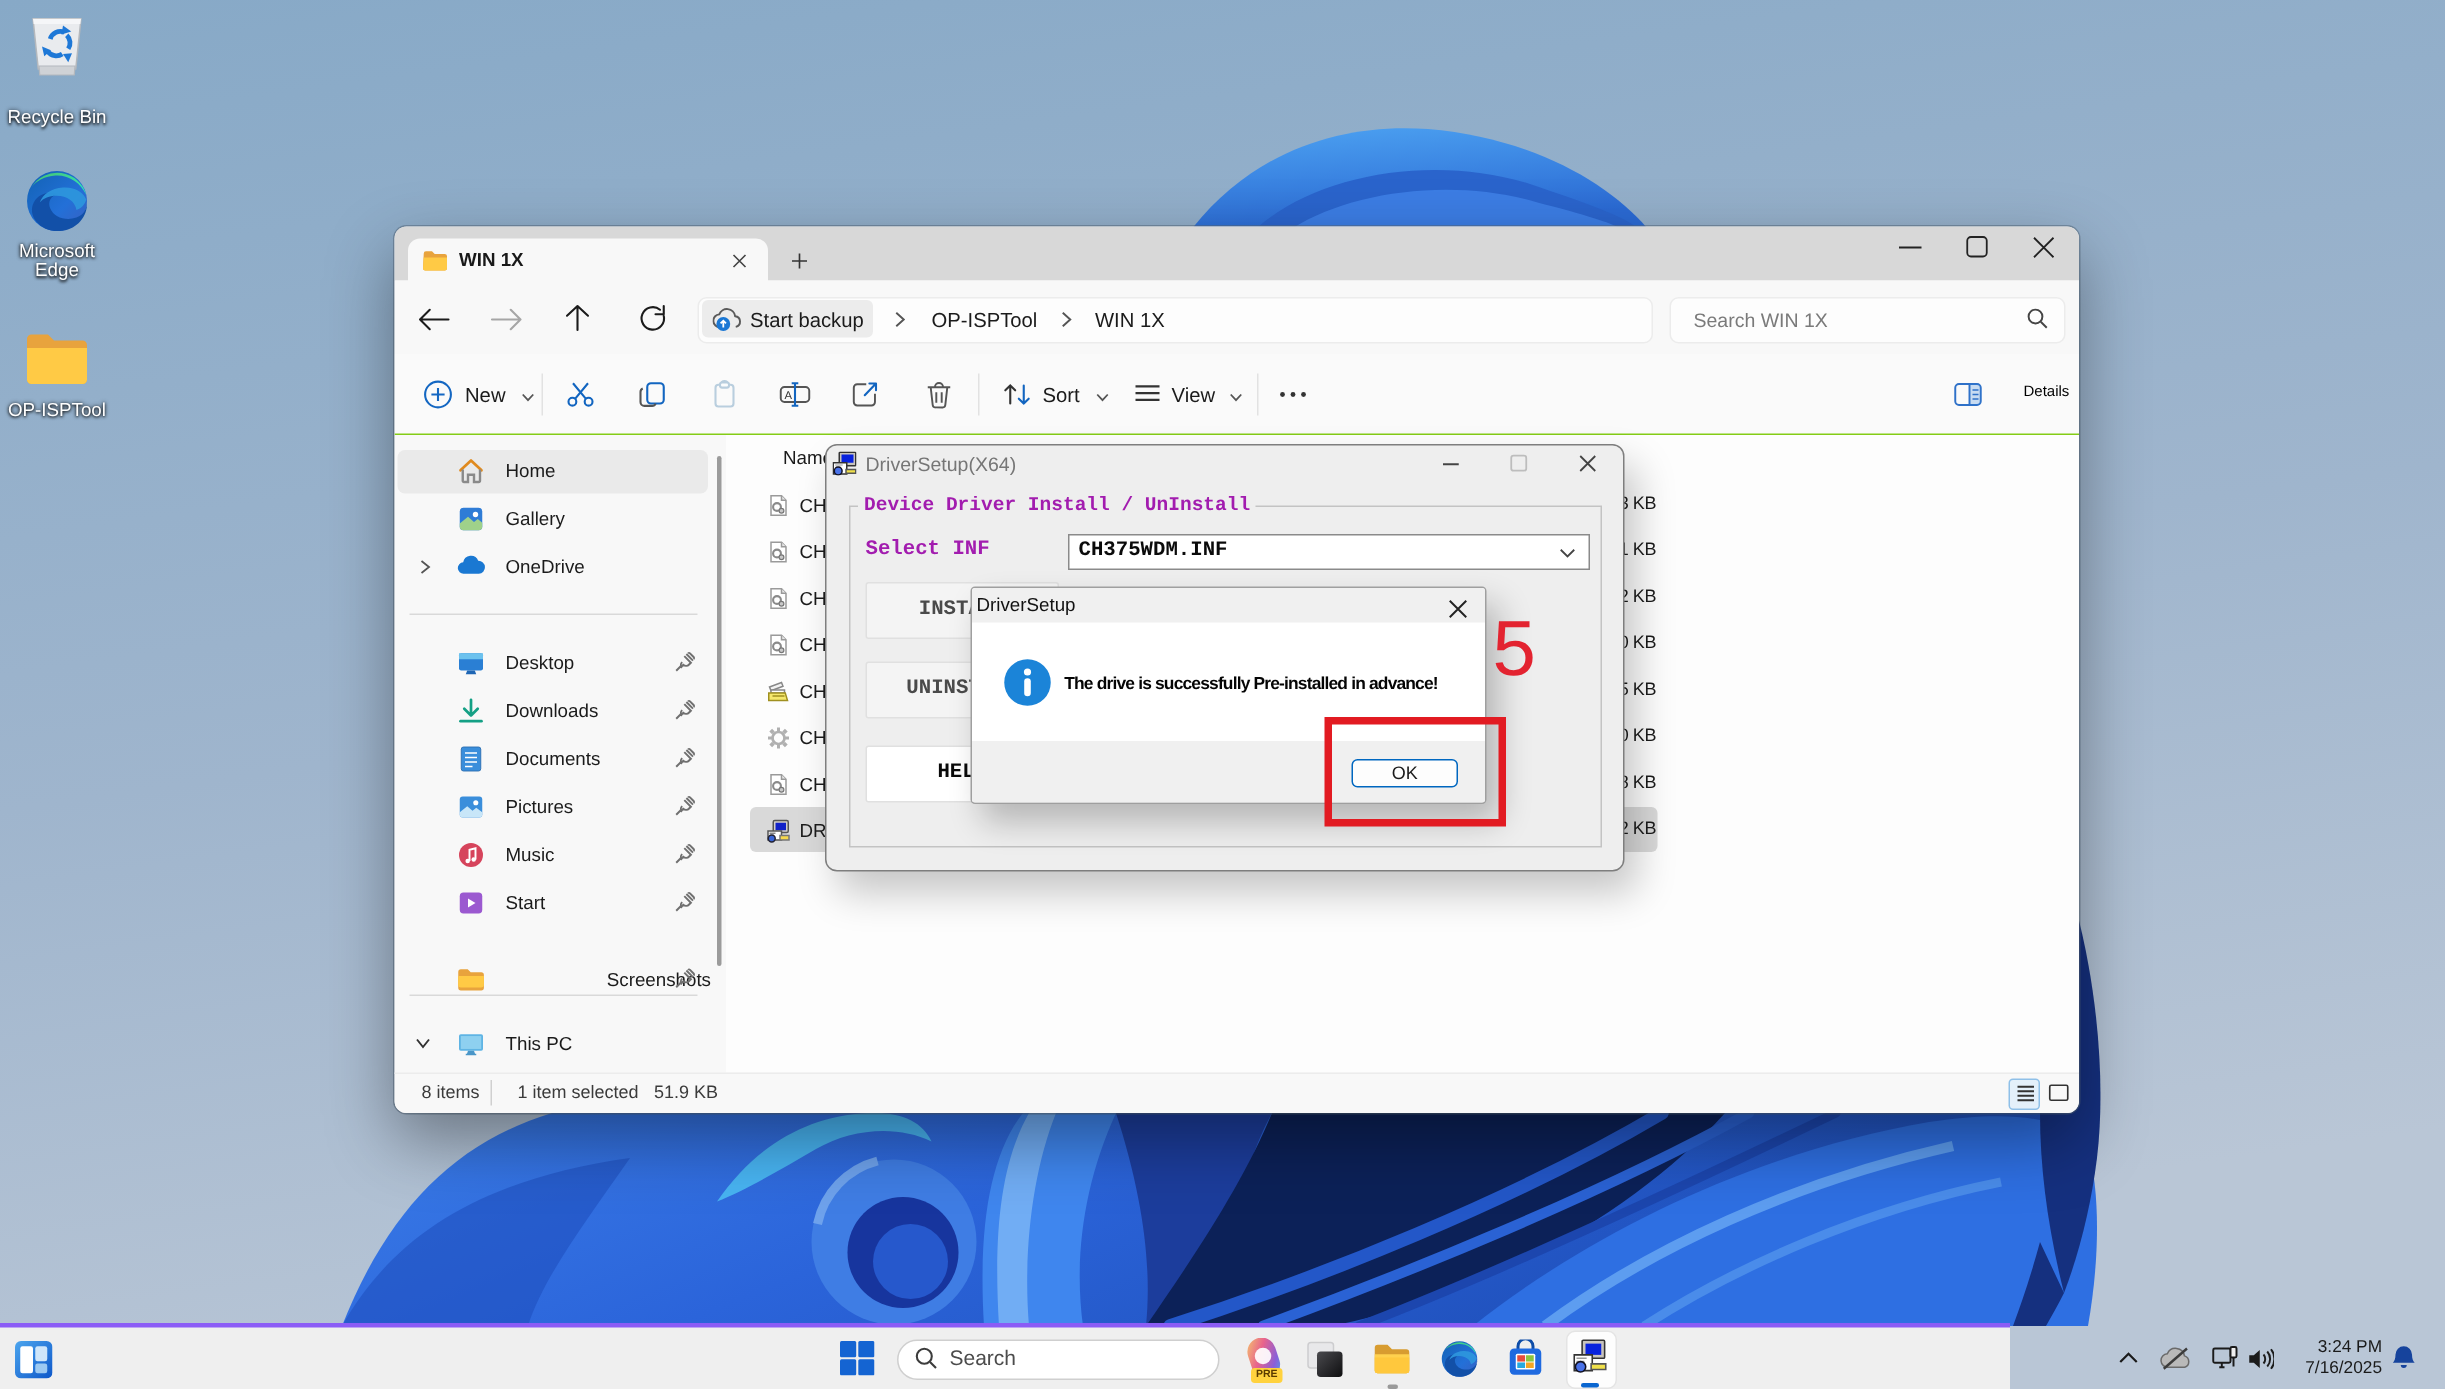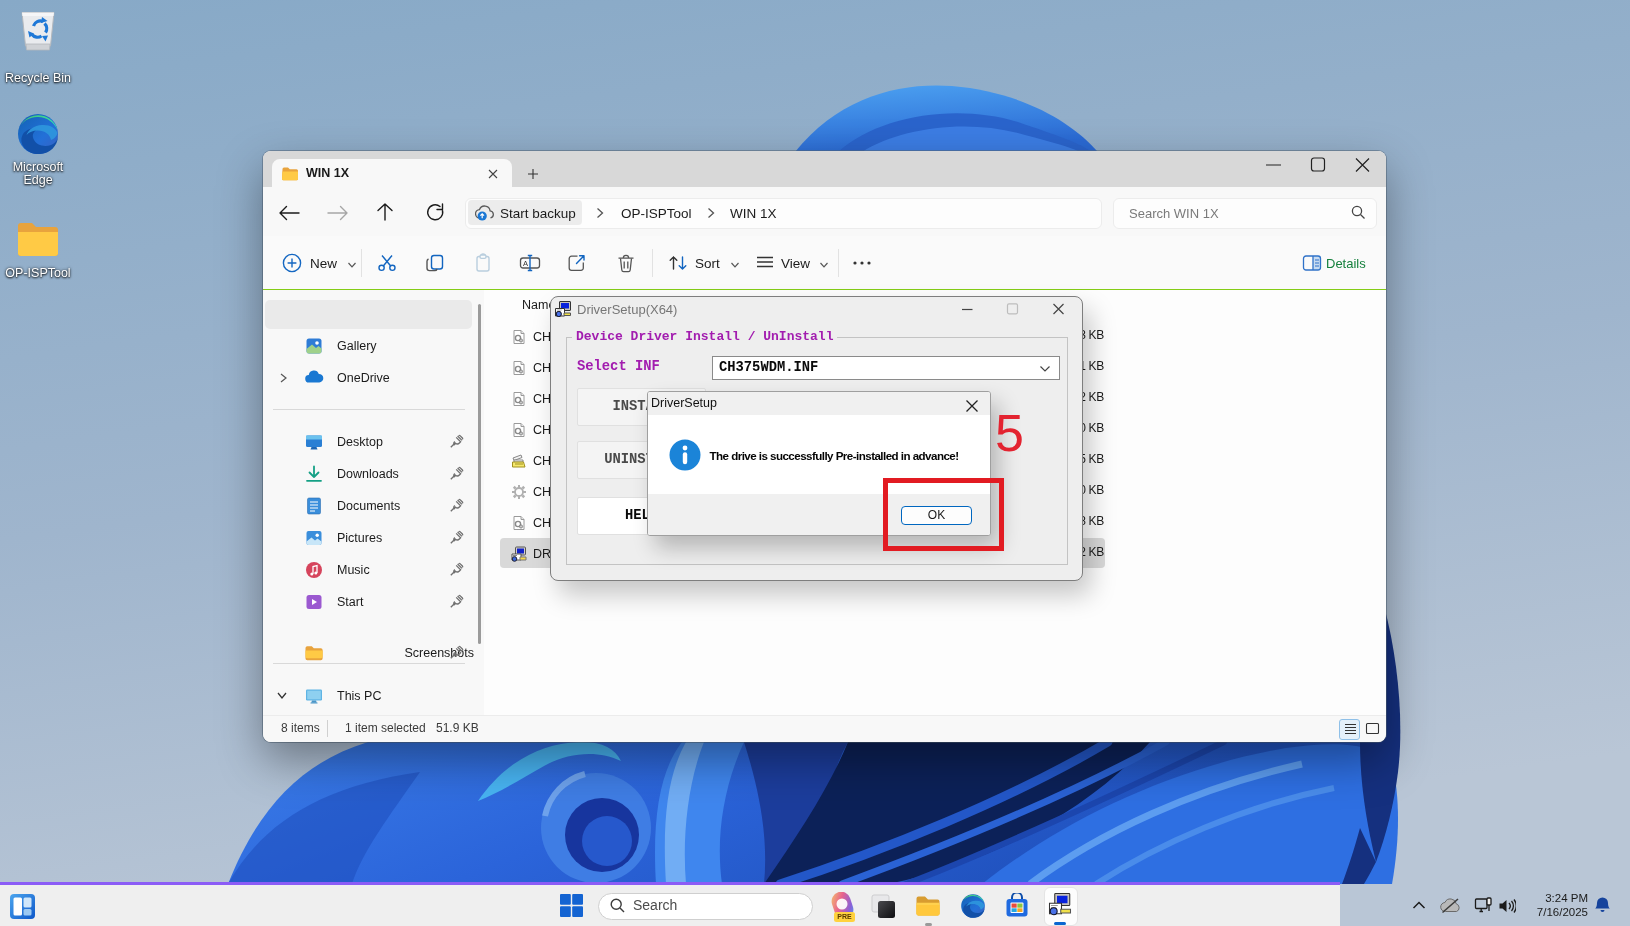--- a/index.html
+++ b/index.html
@@ -259,24 +259,31 @@
    <circle cx="4" cy="10" r="1.6"></circle>
         <circle cx="11" cy="10" r="1.6"></circle>
         <circle cx="18" cy="10" r="1.6"></circle>
   </svg>
   <svg width="20" height="18" viewBox="0 0 20 18" style="position:absolute;left:1039px;top:18px" fill="none">
    <rect x="1.5" y="2" width="17" height="14" rx="2.5" stroke="#2f71c8" stroke-width="1.3"></rect>
    <path d="M11 2 v14" stroke="#2f71c8" stroke-width="1.3"></path>
    <rect x="11" y="2" width="7.5" height="14" rx="2" fill="#2f80d8" opacity="0.25"></rect>
    <path d="M13 6 h4 M13 9 h4 M13 12 h4" stroke="#2f71c8" stroke-width="1"></path>
   </svg>
-  <span style="position:absolute;left:1063px;top:20px;font-size:13px;color:#15803d">Details</span>
+  <span style="position:absolute;left:1086px;top:20px;font-size:10px;color:#000000">Details</span>
  </div>
  <div id="sidebar">
   <div style="position:absolute;left:2px;top:9.5px;width:207px;height:29px;background:#eaeaea;border-radius:5px;"></div>
+  <div class="srow" style="top:9px;">
+   <svg class="ic" viewBox="0 0 20 20">
+          <path d="M3 9.5 L10 3 L17 9.5" fill="none" stroke="#e08a1e" stroke-width="1.8" stroke-linecap="round" stroke-linejoin="round"></path>
+          <path d="M4.5 9 V16.5 a0.8 0.8 0 0 0 0.8 0.8 H8 V12.5 h4 v4.8 h3.2 a0.8 0.8 0 0 0 0.8-0.8 V9" fill="none" stroke="#8a8a8a" stroke-width="1.6"></path>
+        </svg>
+   <span>Home</span>
+  </div>
   <div class="srow" style="top:41px;">
    <svg class="ic" viewBox="0 0 20 20">
           <rect x="2.5" y="2.5" width="15" height="15" rx="2.5" fill="#2f7cd6"></rect>
           <path d="M2.5 13 L8 8.5 L12 12 L14.5 10 L17.5 12.5 V15 a2.5 2.5 0 0 1-2.5 2.5 H5 a2.5 2.5 0 0 1-2.5-2.5 Z" fill="#9fd18a"></path>
           <circle cx="13" cy="7" r="1.8" fill="#fff"></circle>
         </svg>
    <span>Gallery</span>
   </div>
   <svg class="chev" viewBox="0 0 12 12" style="left:14px;top:82px;">
         <path d="M4 2 L9 6 L4 10" fill="none" stroke="#555" stroke-width="1.2"></path>

